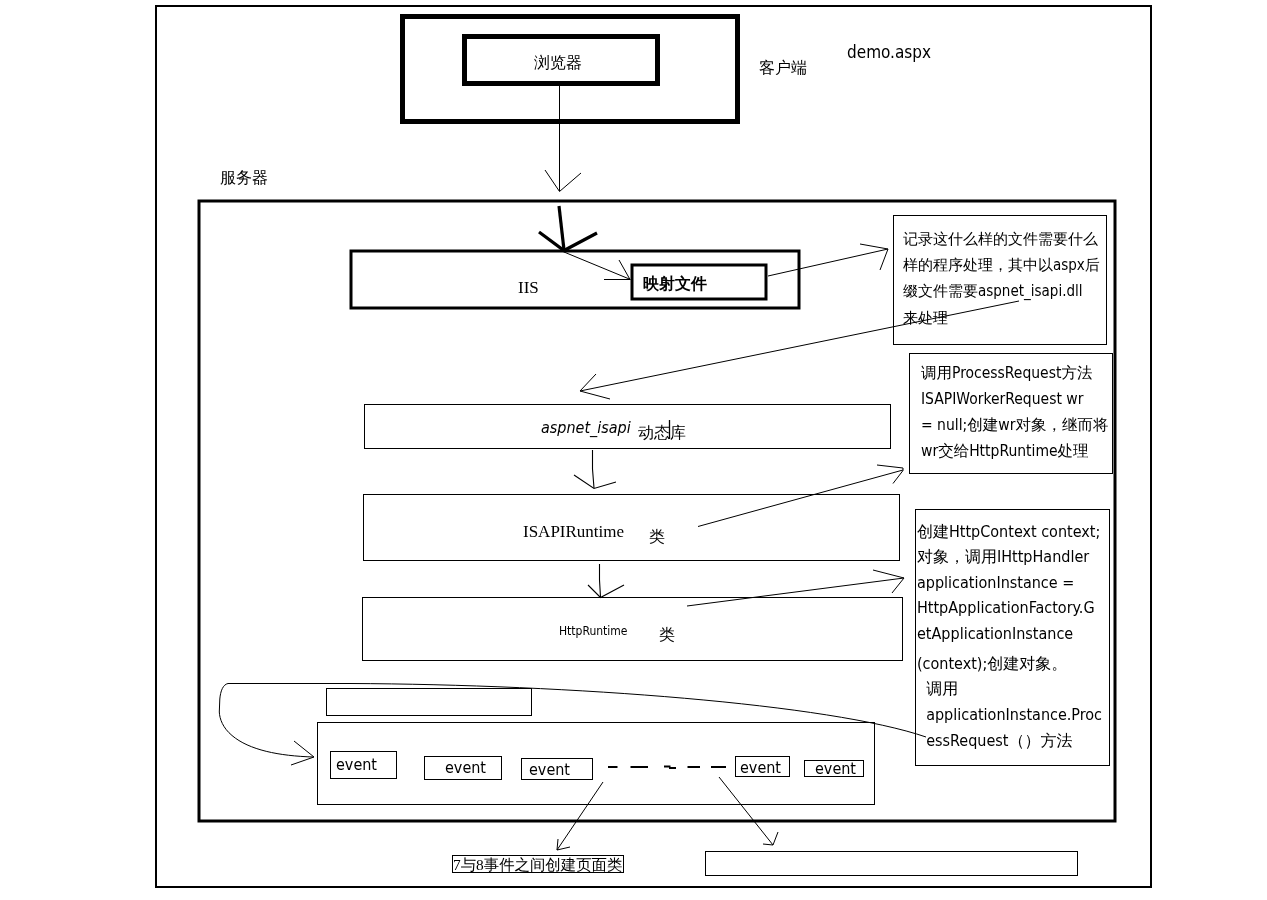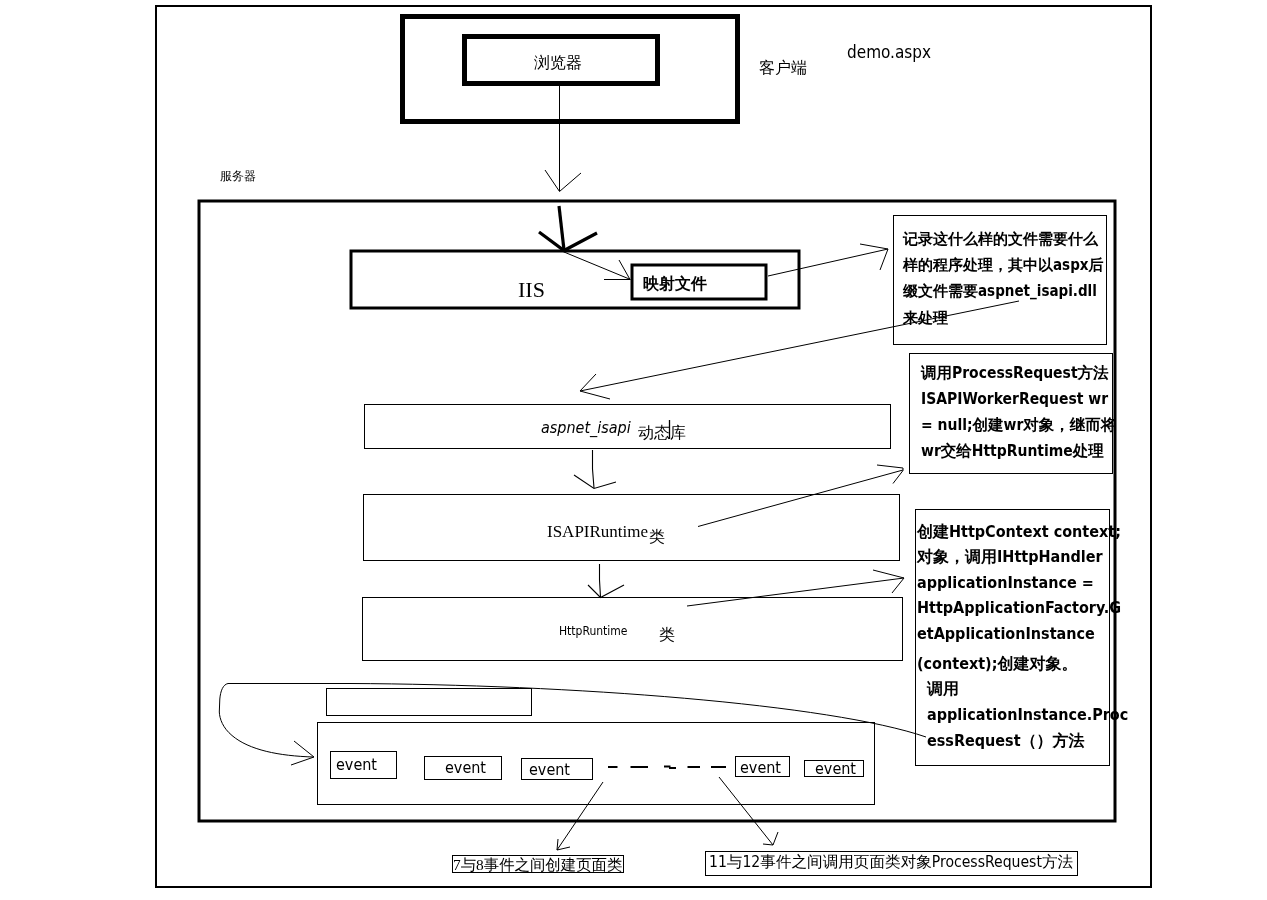--- a/index.html
+++ b/index.html
@@ -3,21 +3,21 @@
 <meta charset="utf-8">
 <title>ASP.NET Request Pipeline Diagram</title>
 <style>
   html,body{margin:0;padding:0;background:#ffffff;}
   body{width:1267px;height:900px;overflow:hidden;
        font-family:"DejaVu Sans",sans-serif;font-stretch:condensed;color:#000;-webkit-font-smoothing:antialiased;}
   #stage{position:relative;width:1267px;height:900px;background:#fff;}
   svg#canvas{position:absolute;left:0;top:0;width:1267px;height:900px;}
   .lbl{position:absolute;white-space:pre;color:#000;line-height:1;}
   .note{position:absolute;color:#000;white-space:pre;}
-  .note .nline{display:block;white-space:pre;font-weight:bold;}
+  .note .nline{display:block;white-space:pre;}
 </style>
 </head>
 <body>
 
 <div id="stage">
 <svg id="canvas" viewBox="0 0 1267 900">
   <g fill="none" stroke="#000" stroke-linecap="butt">
     <rect x="156" y="6" width="995" height="881" stroke-width="2"></rect>
     <rect x="402.5" y="16.5" width="335" height="105" stroke-width="5"></rect>
     <rect x="464.5" y="36.5" width="193" height="47" stroke-width="5"></rect>
@@ -81,36 +81,35 @@
 
     <path d="M603,782 L557,850" stroke-width="1"></path>
     <path d="M558,839 L557,850 L570,847" stroke-width="1"></path>
     <path d="M719,777 L773,845" stroke-width="1"></path>
     <path d="M763,844 L773,845 L778,832" stroke-width="1"></path>
   </g>
 </svg>
 
 <div class="lbl" style="left:847px;top:44px;font-size:17px;">demo.aspx</div>
 <div class="lbl" style="left:759px;top:60px;font-size:16px;">客户端</div>
-<div class="lbl" style="left:220px;top:170px;font-size:12px;">服务器</div>
+<div class="lbl" style="left:220px;top:170px;font-size:16px;">服务器</div>
 <div class="lbl" style="left:534px;top:55px;font-size:16px;text-align:right;">浏览器</div>
-<div class="lbl" style="left:518px;top:279px;font-family:'Liberation Serif',serif;font-stretch:normal;font-size:22px;">IIS</div>
+<div class="lbl" style="left:518px;top:279px;font-family:'Liberation Serif',serif;font-stretch:normal;font-size:17px;">IIS</div>
 <div class="lbl" style="left:643px;top:276px;font-size:16px;font-weight:bold;">映射文件</div>
 <div class="lbl" style="left:541px;top:420px;font-size:16px;font-style:italic;">aspnet_isapi</div>
 <div class="lbl" style="left:638px;top:425px;font-size:16px;">动态库</div>
-<div class="lbl" style="left:547px;top:523px;font-family:'Liberation Serif',serif;font-stretch:normal;font-size:17px;">ISAPIRuntime</div>
+<div class="lbl" style="left:523px;top:523px;font-family:'Liberation Serif',serif;font-stretch:normal;font-size:17px;">ISAPIRuntime</div>
 <div class="lbl" style="left:649px;top:529px;font-size:16px;">类</div>
 <div class="lbl" style="left:559px;top:625px;font-size:12px;">HttpRuntime</div>
 <div class="lbl" style="left:659px;top:627px;font-size:16px;">类</div>
 
 <div class="lbl" style="left:336px;top:757px;font-size:16px;">event</div>
 <div class="lbl" style="left:445px;top:760px;font-size:16px;">event</div>
 <div class="lbl" style="left:529px;top:762px;font-size:16px;">event</div>
 <div class="lbl" style="left:740px;top:760px;font-size:16px;">event</div>
 <div class="lbl" style="left:815px;top:761px;font-size:16px;">event</div>
 
 <div class="note" style="left:903px;top:229px;font-size:15px;line-height:20px;"><span class="nline" style="position: absolute; left: 0px; top: 0px;">记录这什么样的文件需要什么</span><span class="nline" style="position: absolute; left: 0px; top: 26px;">样的程序处理，其中以aspx后</span><span class="nline" style="position: absolute; left: 0px; top: 52px;">缀文件需要aspnet_isapi.dll</span><span class="nline" style="position: absolute; left: 0px; top: 79px;">来处理</span></div>
 <div class="note" style="left:921px;top:363px;font-size:15.5px;line-height:20px;"><span class="nline" style="position: absolute; left: 0px; top: 0px;">调用ProcessRequest方法</span><span class="nline" style="position: absolute; left: 0px; top: 26px;">ISAPIWorkerRequest wr</span><span class="nline" style="position: absolute; left: 0px; top: 52px;">= null;创建wr对象，继而将</span><span class="nline" style="position: absolute; left: 0px; top: 78px;">wr交给HttpRuntime处理</span></div>
 <div class="note" style="left:917px;top:522px;font-size:16px;line-height:20px;"><span class="nline" style="position: absolute; left: 0px; top: 0px;">创建HttpContext context;</span><span class="nline" style="position: absolute; left: 0px; top: 25px;">对象，调用IHttpHandler</span><span class="nline" style="position: absolute; left: 0px; top: 51px;">applicationInstance =</span><span class="nline" style="position: absolute; left: 0px; top: 76px;">HttpApplicationFactory.G</span><span class="nline" style="position: absolute; left: 0px; top: 102px;">etApplicationInstance</span><span class="nline" style="position: absolute; left: 0px; top: 132px;">(context);创建对象。</span><span class="nline" style="position: absolute; left: 0px; top: 157px;">  调用</span><span class="nline" style="position: absolute; left: 0px; top: 183px;">  applicationInstance.Proc</span><span class="nline" style="position: absolute; left: 0px; top: 209px;">  essRequest（）方法</span></div>
 
 <div class="lbl" style="left:453px;top:857px;font-size:15.4px;font-family:Liberation Serif, serif;">7与8事件之间创建页面类</div>
-<div class="lbl" style="left:709px;top:855px;font-size:15.6px;">11与12事件之间调用页面类对象ProcessRequest方法</div>
 </div>
 
 </body></html>

